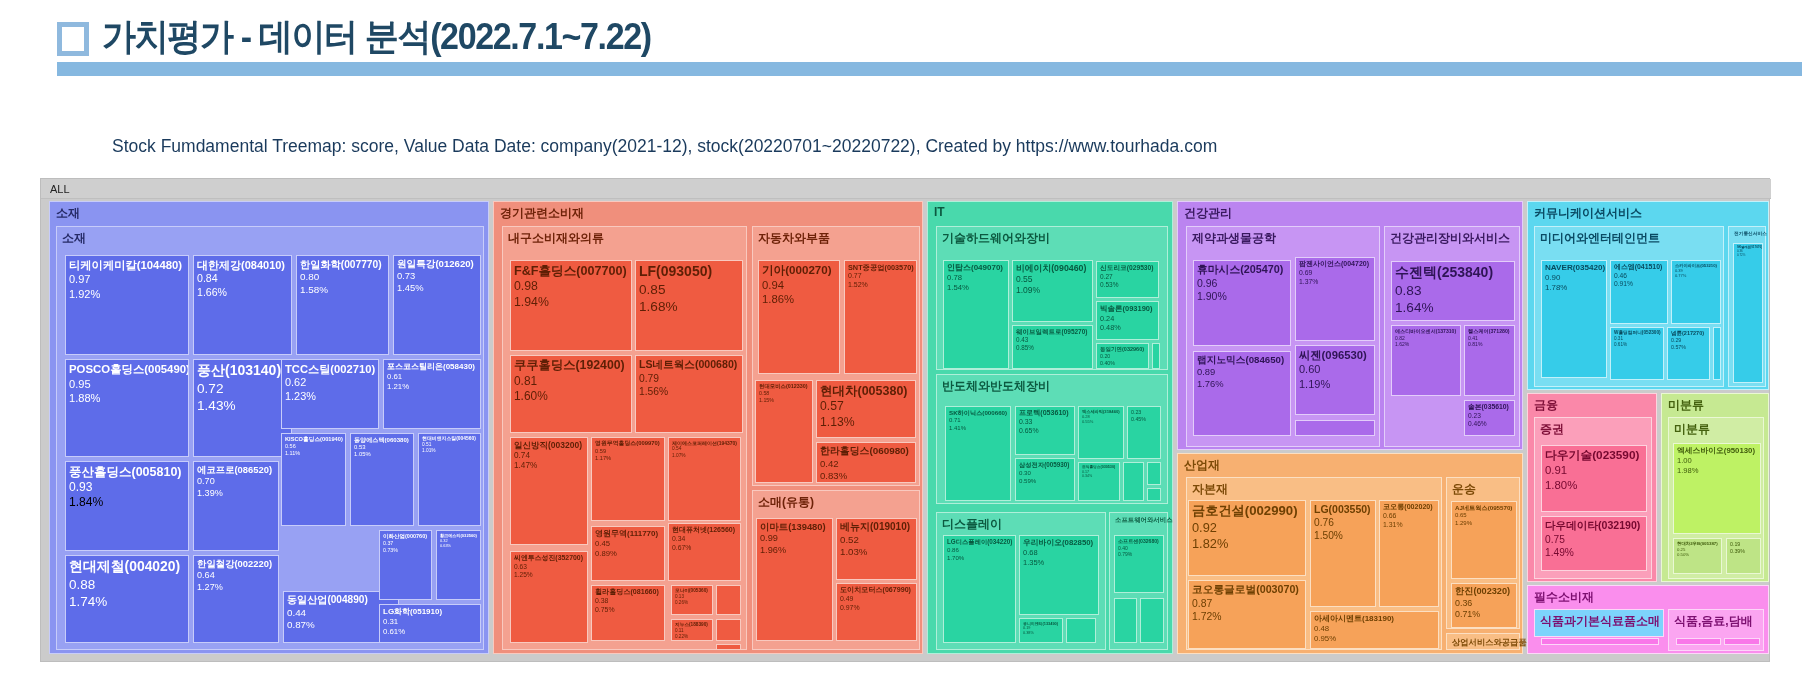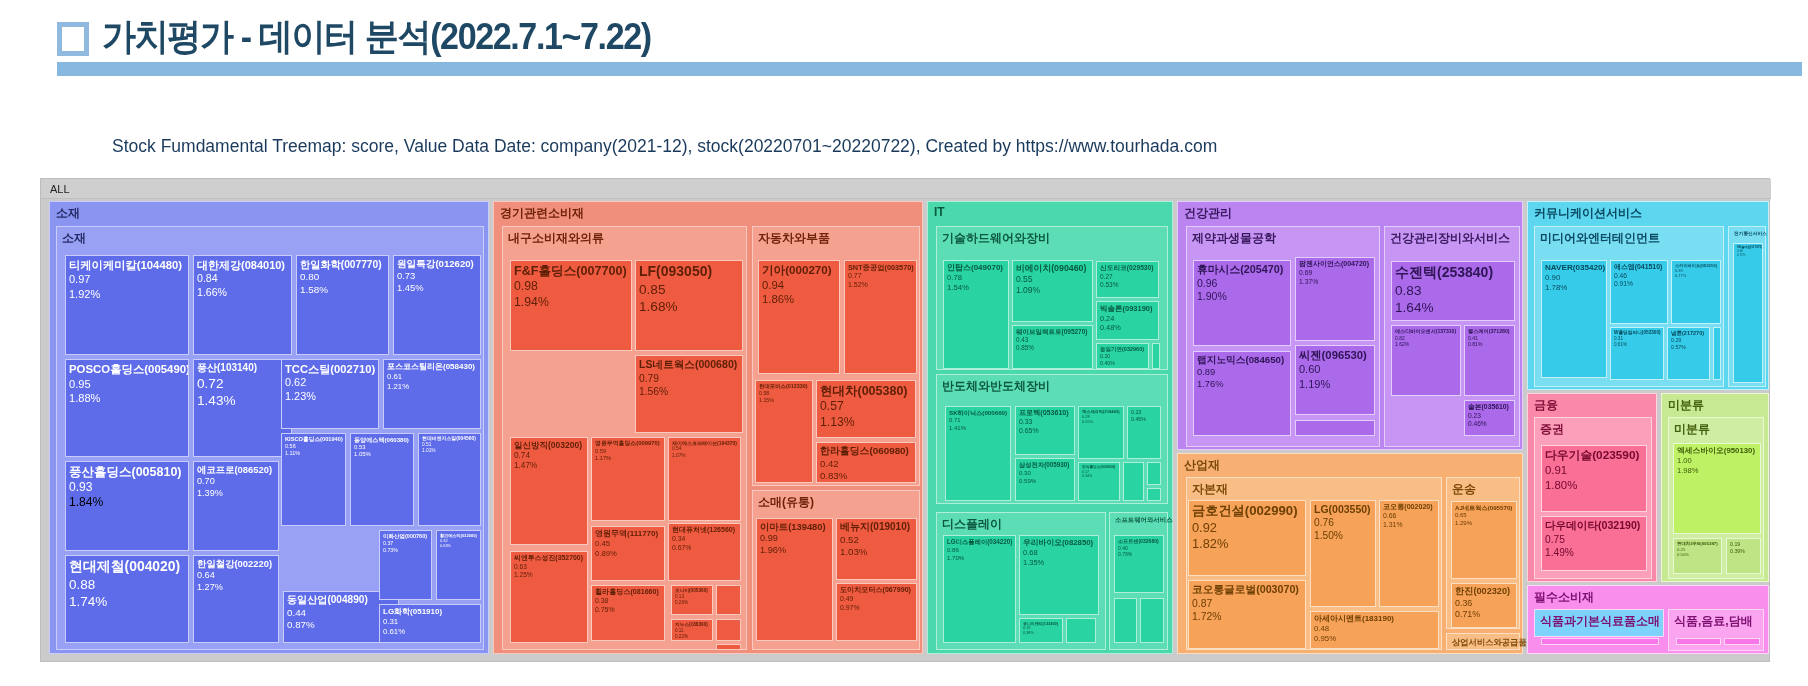--- a/index.html
+++ b/index.html
@@ -55,21 +55,21 @@
           <span style="font-size: 9.6px; color: rgb(255, 255, 255); font-weight: bold;">원일특강(012620)</span>
           <span style="font-size: 9.4px; color: rgb(255, 255, 255);">0.73</span>
           <span style="font-size: 9.4px; color: rgb(255, 255, 255);">1.45%</span>
         </div>
         <div class="leaf" style="left: 8px; top: 132px; width: 124px; height: 98px; background: rgb(94, 108, 233); border-color: rgb(199, 204, 250);">
           <span style="font-size: 11.4px; color: rgb(255, 255, 255); font-weight: bold;">POSCO홀딩스(005490)</span>
           <span style="font-size: 11.1px; color: rgb(255, 255, 255);">0.95</span>
           <span style="font-size: 11.1px; color: rgb(255, 255, 255);">1.88%</span>
         </div>
         <div class="leaf" style="left: 136px; top: 132px; width: 99px; height: 98px; background: rgb(94, 108, 233); border-color: rgb(199, 204, 250);">
-          <span style="font-size: 10px; color: rgb(255, 255, 255); font-weight: bold;">풍산(103140)</span>
+          <span style="font-size: 14px; color: rgb(255, 255, 255); font-weight: bold;">풍산(103140)</span>
           <span style="font-size: 13.6px; color: rgb(255, 255, 255);">0.72</span>
           <span style="font-size: 13.6px; color: rgb(255, 255, 255);">1.43%</span>
         </div>
         <div class="leaf" style="left: 224px; top: 132px; width: 98px; height: 70px; background: rgb(94, 108, 233); border-color: rgb(199, 204, 250);">
           <span style="font-size: 11.2px; color: rgb(255, 255, 255); font-weight: bold;">TCC스틸(002710)</span>
           <span style="font-size: 10.9px; color: rgb(255, 255, 255);">0.62</span>
           <span style="font-size: 10.9px; color: rgb(255, 255, 255);">1.23%</span>
         </div>
         <div class="leaf" style="left: 326px; top: 132px; width: 98px; height: 70px; background: rgb(94, 108, 233); border-color: rgb(199, 204, 250);">
           <span style="font-size: 8px; color: rgb(255, 255, 255); font-weight: bold;">포스코스틸리온(058430)</span>
@@ -140,20 +140,25 @@
         <div class="leaf" style="left: 7px; top: 33px; width: 122px; height: 91px; background: rgb(239, 91, 65); border-color: rgb(249, 201, 191);">
           <span style="font-size: 12.6px; color: rgb(94, 31, 5); font-weight: bold;">F&amp;F홀딩스(007700)</span>
           <span style="font-size: 12.3px; color: rgb(94, 31, 5);">0.98</span>
           <span style="font-size: 12.3px; color: rgb(94, 31, 5);">1.94%</span>
         </div>
         <div class="leaf" style="left: 132px; top: 33px; width: 108px; height: 91px; background: rgb(239, 91, 65); border-color: rgb(249, 201, 191);">
           <span style="font-size: 14px; color: rgb(94, 31, 5); font-weight: bold;">LF(093050)</span>
           <span style="font-size: 13.6px; color: rgb(94, 31, 5);">0.85</span>
           <span style="font-size: 13.6px; color: rgb(94, 31, 5);">1.68%</span>
         </div>
+        <div class="leaf" style="left: 7px; top: 128px; width: 122px; height: 78px; background: rgb(239, 91, 65); border-color: rgb(249, 201, 191);">
+          <span style="font-size: 12.3px; color: rgb(94, 31, 5); font-weight: bold;">쿠쿠홀딩스(192400)</span>
+          <span style="font-size: 11.9px; color: rgb(94, 31, 5);">0.81</span>
+          <span style="font-size: 11.9px; color: rgb(94, 31, 5);">1.60%</span>
+        </div>
         <div class="leaf" style="left: 132px; top: 128px; width: 108px; height: 78px; background: rgb(239, 91, 65); border-color: rgb(249, 201, 191);">
           <span style="font-size: 10.6px; color: rgb(94, 31, 5); font-weight: bold;">LS네트웍스(000680)</span>
           <span style="font-size: 10.3px; color: rgb(94, 31, 5);">0.79</span>
           <span style="font-size: 10.3px; color: rgb(94, 31, 5);">1.56%</span>
         </div>
         <div class="leaf" style="left: 7px; top: 210px; width: 78px; height: 108px; background: rgb(239, 91, 65); border-color: rgb(249, 201, 191);">
           <span style="font-size: 8.5px; color: rgb(94, 31, 5); font-weight: bold;">일신방직(003200)</span>
           <span style="font-size: 8.2px; color: rgb(94, 31, 5);">0.74</span>
           <span style="font-size: 8.2px; color: rgb(94, 31, 5);">1.47%</span>
         </div>

